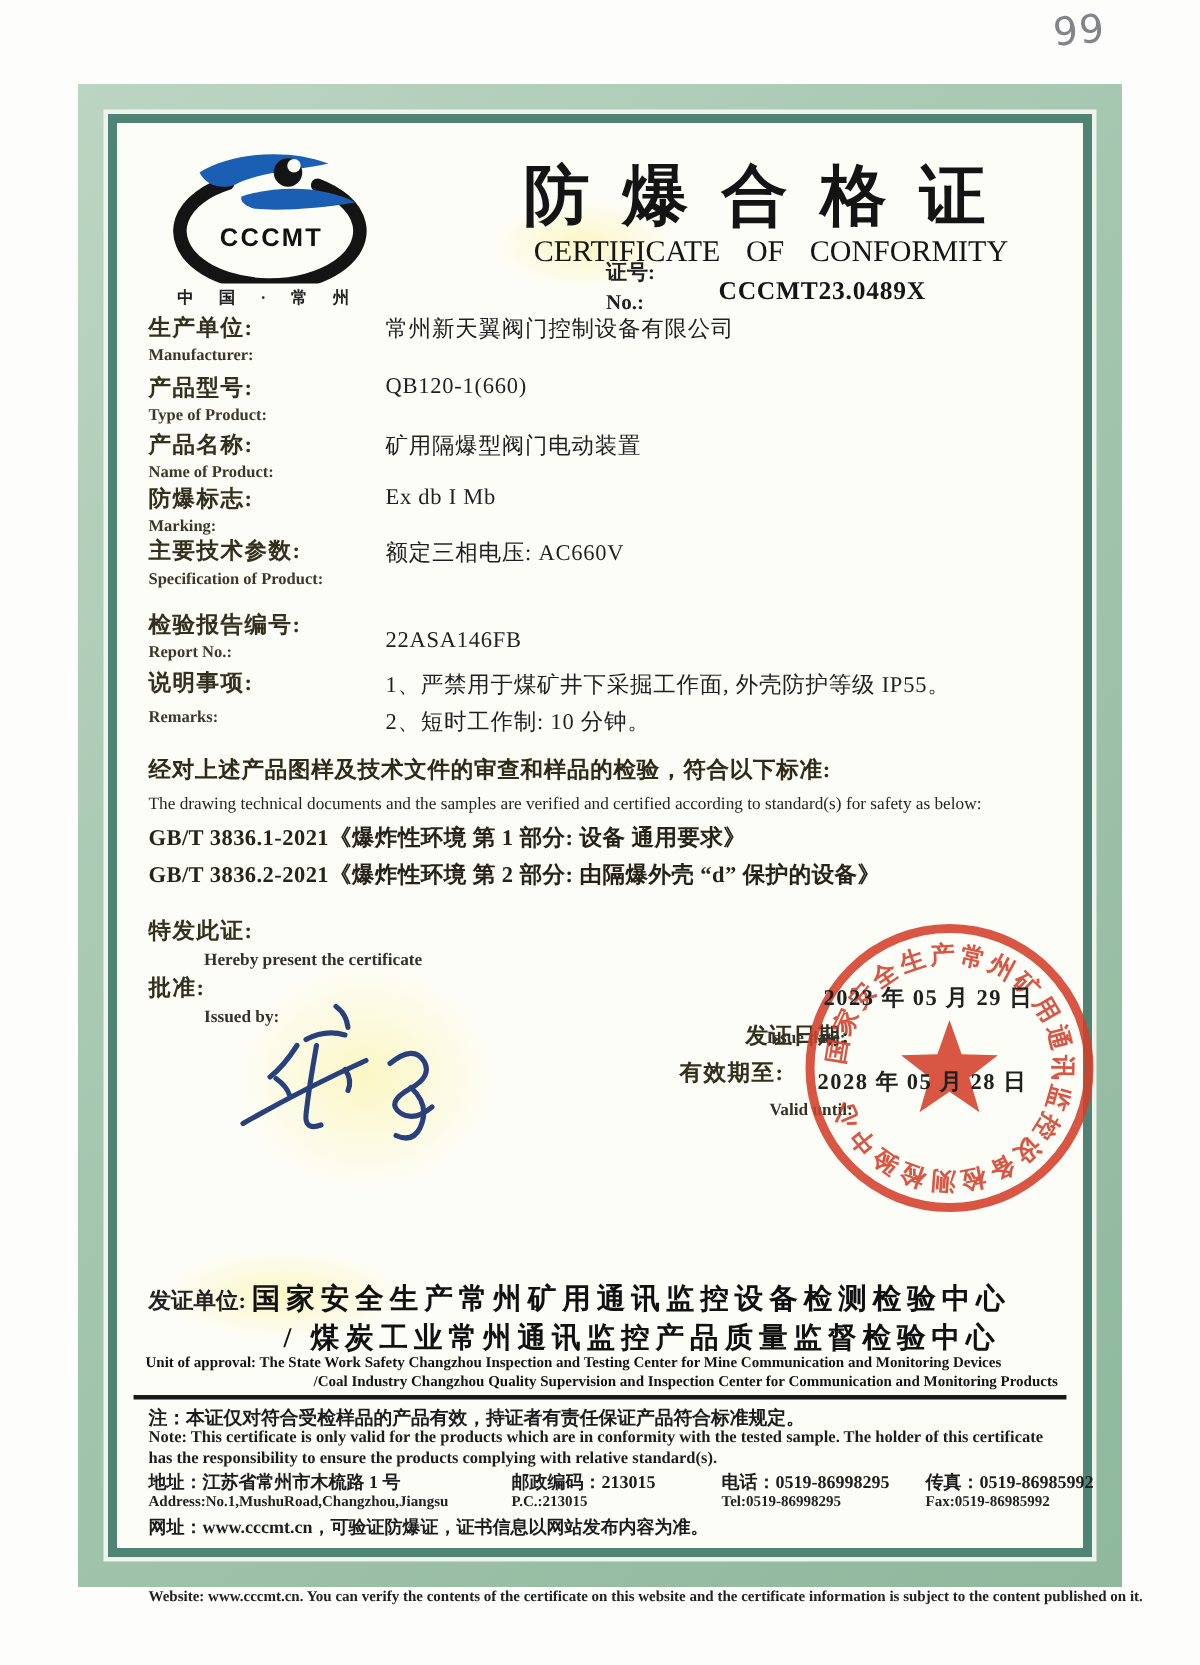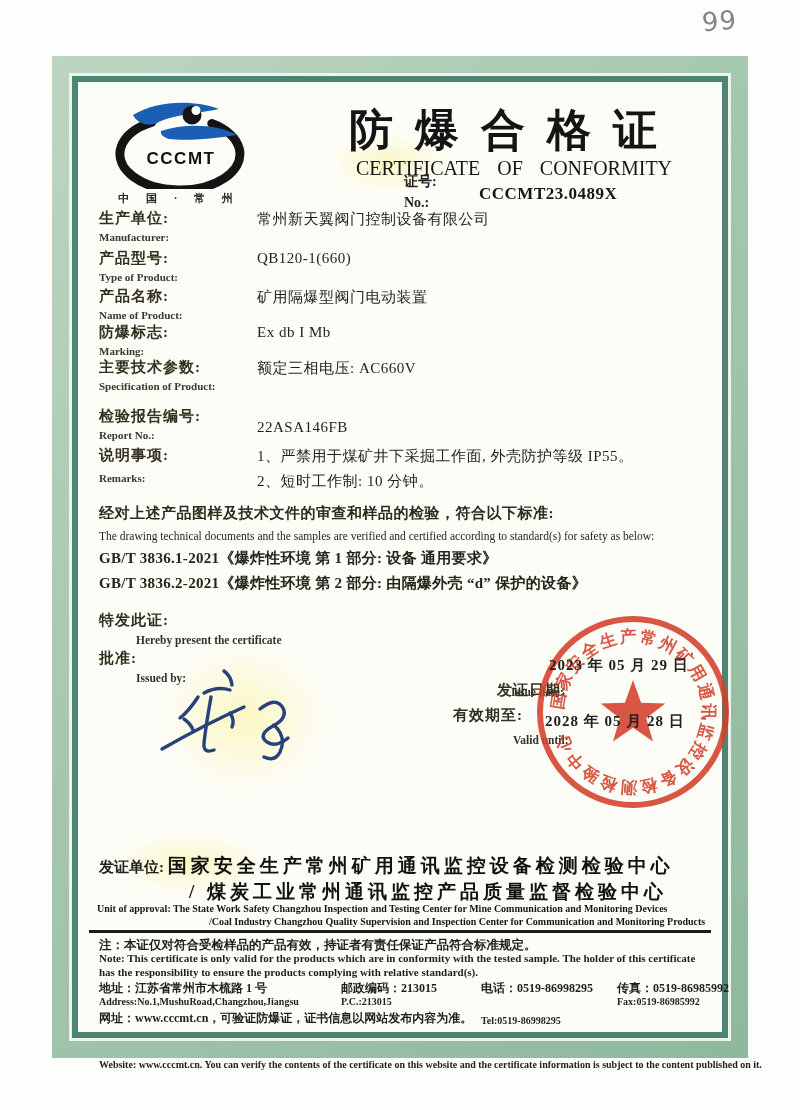--- a/index.html
+++ b/index.html
@@ -188,21 +188,21 @@
     <div class="abs note-zh" style="left:10px;top:844px;">注：本证仅对符合受检样品的产品有效，持证者有责任保证产品符合标准规定。</div>
     <div class="abs note-en" style="left:10px;top:859px;right:4px;">Note:  This certificate is only valid for the products which are in conformity with the tested sample. The holder of this certificate has the responsibility to ensure the products complying with relative standard(s).</div>
 
     <div class="abs addr" style="left:10px;top:887px;">地址：江苏省常州市木梳路 1 号</div>
     <div class="abs addr" style="left:252px;top:887px;">邮政编码：213015</div>
     <div class="abs addr" style="left:392px;top:887px;">电话：0519-86998295</div>
     <div class="abs addr" style="left:528px;top:887px;">传真：0519-86985992</div>
 
     <div class="abs addr-en" style="left:10px;top:903px;">Address:No.1,MushuRoad,Changzhou,Jiangsu</div>
     <div class="abs addr-en" style="left:252px;top:903px;">P.C.:213015</div>
-    <div class="abs addr-en" style="left:392px;top:903px;margin-top:19px;">Tel:0519-86998295</div>
+    <div class="abs addr-en" style="left:392px;top:903px;">Tel:0519-86998295</div>
     <div class="abs addr-en" style="left:528px;top:903px;">Fax:0519-86985992</div>
 
     <div class="abs addr" style="left:10px;top:917px;">网址：www.cccmt.cn，可验证防爆证，证书信息以网站发布内容为准。</div>
     <div class="abs web-en" style="left:10px;top:934px;">Website:  www.cccmt.cn. You can verify the contents of the certificate on this website and the certificate information is subject to the content published on it.</div>
 
   </div>
  </div>
 </div>
 
 </body></html>

